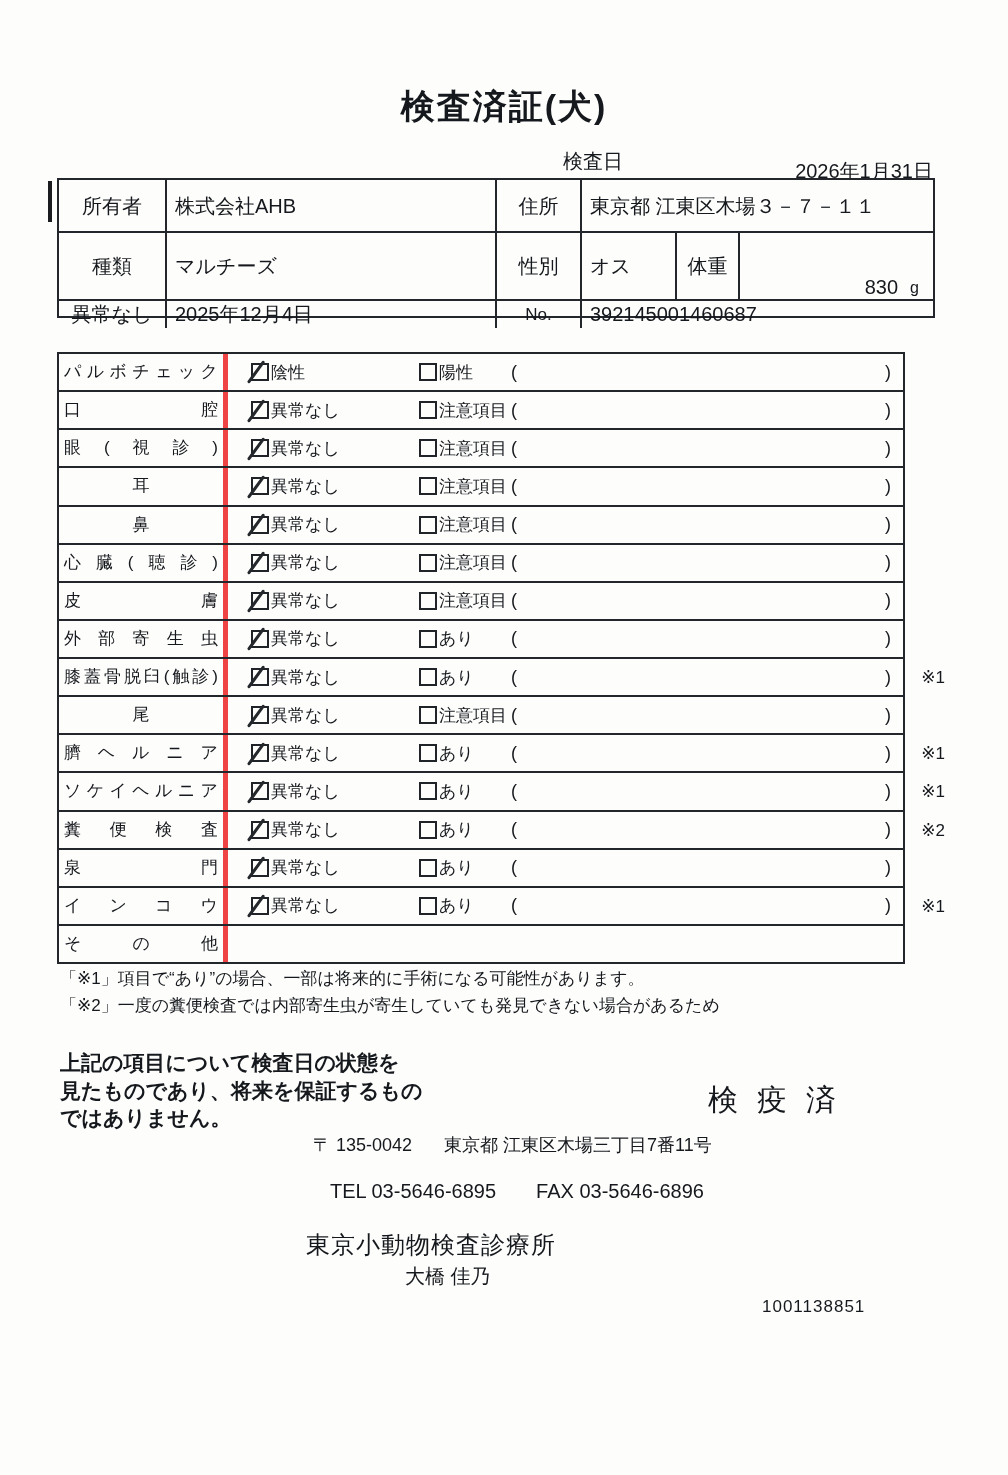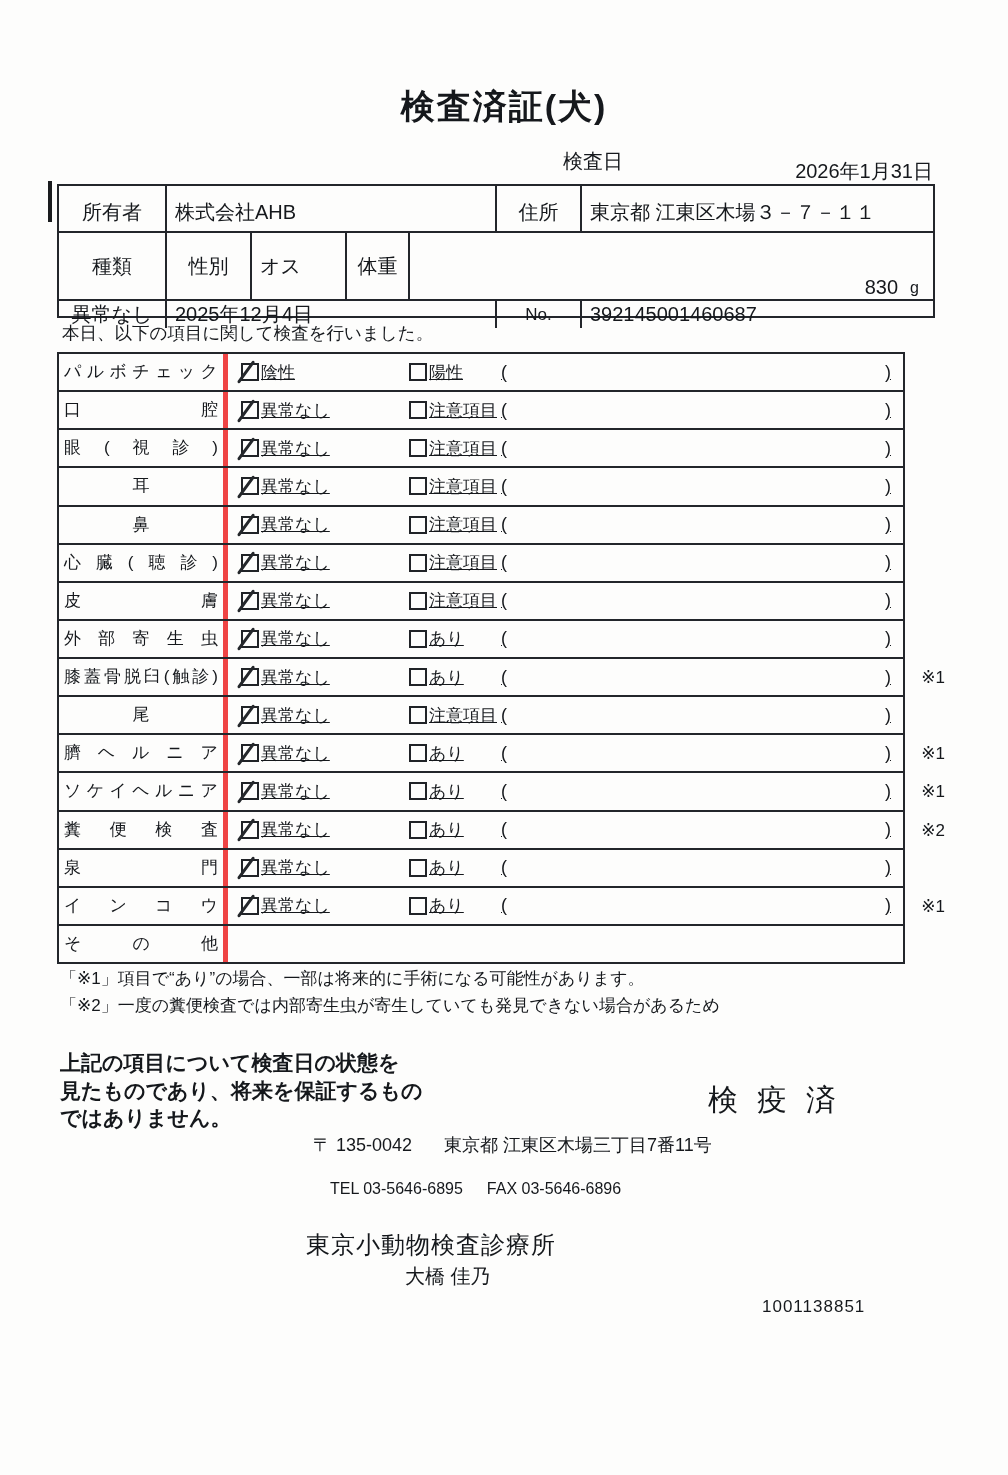--- a/index.html
+++ b/index.html
@@ -20,35 +20,35 @@
   .itr + .itr{border-top:2px solid #23262b;}
   .itc{display:flex;align-items:center;box-sizing:border-box;font-size:20px;padding:0 8px;}
   .itc.lab{justify-content:center;padding:0 4px;}
   .itc.bdr{border-right:2px solid #23262b;}
   .w-108{width:108px;} .w-330{width:330px;} .w-85{width:85px;} .w-95{width:95px;} .w-63{width:63px;}
   .itc.grow{flex:1;}
   .itc.num{justify-content:flex-end;gap:12px;padding-right:14px;margin-top:43px;}
   .itc .unit{font-size:16px;}
   .no-lab{font-size:17px;}
 
-  .owner-block{top:184px;width:878px;height:57px;}
+  .owner-block{top:178px;width:878px;height:57px;}
   .pet-block{top:231px;width:878px;height:87px;}
 
   .edge-artifact{position:absolute;left:48px;top:181px;width:4px;height:41px;background:#1a1c1f;}
 
   
   .intro{position:absolute;left:62px;top:321px;font-size:17.5px;}
 
   
   .checklist{position:absolute;left:57px;top:352px;width:848px;height:612px;border:2px solid #23262b;display:flex;flex-direction:column;box-sizing:border-box;}
   .crow{flex:1;display:flex;align-items:stretch;position:relative;}
   .crow + .crow{border-top:2px solid #23262b;}
   .clabel{width:169px;border-right:5px solid #ef4444;box-sizing:border-box;padding:0 5px;font-size:17px;line-height:36px;text-align:justify;text-align-last:justify;white-space:nowrap;overflow:hidden;}
   .clabel.center{text-align:center;text-align-last:center;}
-  .copts{flex:1;display:flex;align-items:center;padding-left:13px;font-size:17px;text-decoration:underline;}
+  .copts{flex:1;display:flex;align-items:center;padding-left:23px;font-size:17px;}
   .opt{display:inline-flex;align-items:center;}
   .opt1{width:168px;}
   .opt2{width:92px;}
   .cb{width:14px;height:14px;border:2px solid #202327;box-sizing:content-box;position:relative;margin-right:2px;flex:none;}
   .cb.checked::after{content:"";position:absolute;left:-4px;bottom:-5px;width:27px;height:2.6px;background:#24272b;transform:rotate(-54deg);transform-origin:left bottom;border-radius:2px;}
   .paren{font-size:18px;}
   .spacer{flex:1;}
   .paren.close{padding-right:12px;}
   .note{position:absolute;right:-42px;top:50%;transform:translateY(-50%);font-size:17px;white-space:nowrap;}
 
@@ -57,21 +57,21 @@
   .footnotes .indent{margin-left:40px;}
 
   
   .disclaimer{position:absolute;left:60px;top:1049px;font-size:21px;font-weight:600;line-height:27.5px;}
 
   
   .stamp{position:absolute;left:708px;top:1080px;font-size:30px;letter-spacing:19px;white-space:nowrap;}
 
   
   .postal-line{position:absolute;left:313px;top:1133px;font-size:18px;display:flex;gap:32px;white-space:nowrap;}
-  .tel-line{position:absolute;left:330px;top:1180px;font-size:16px;display:flex;gap:24px;white-space:nowrap;}
+  .tel-line{position:absolute;left:330px;top:1180px;font-size:20px;display:flex;gap:40px;white-space:nowrap;}
   .clinic-name{position:absolute;left:306px;top:1229px;font-size:24px;letter-spacing:1px;}
   .examiner{position:absolute;left:405px;top:1263px;font-size:20px;}
   .serial{position:absolute;left:762px;top:1297px;font-size:17px;letter-spacing:1px;}
 </style>
 </head>
 <body>
 
 <div class="page">
 
   <div class="title">検査済証(犬)</div>
@@ -88,37 +88,37 @@
       <div class="itc lab bdr w-108">所有者</div>
       <div class="itc bdr w-330">株式会社AHB</div>
       <div class="itc lab bdr w-85">住所</div>
       <div class="itc grow">東京都 江東区木場３－７－１１</div>
     </div>
   </div>
 
   <div class="info-table pet-block">
     <div class="itr">
       <div class="itc lab bdr w-108">種類</div>
+      <div class="itc bdr w-330">マルチーズ</div>
       <div class="itc lab bdr w-85">性別</div>
       <div class="itc bdr w-95">オス</div>
       <div class="itc lab bdr w-63">体重</div>
       <div class="itc grow num">
         <span>830</span>
         <span class="unit">g</span>
       </div>
     </div>
     <div class="itr">
       <div class="itc lab bdr w-108">異常なし</div>
       <div class="itc bdr w-330">2025年12月4日</div>
       <div class="itc lab bdr w-85 no-lab">No.</div>
       <div class="itc grow">392145001460687</div>
     </div>
   </div>
 
-  <div class="intro">本日、以下の項目に関して検査を行いました。</div>
 
   <div class="checklist" id="checklist-rows">
     <div class="crow">
       <div class="clabel">パルボチェック</div>
       <div class="copts">
           <span class="opt opt1">
             <span class="cb checked"></span>
             <span class="optlabel">陰性</span>
           </span>
           <span class="opt opt2">

